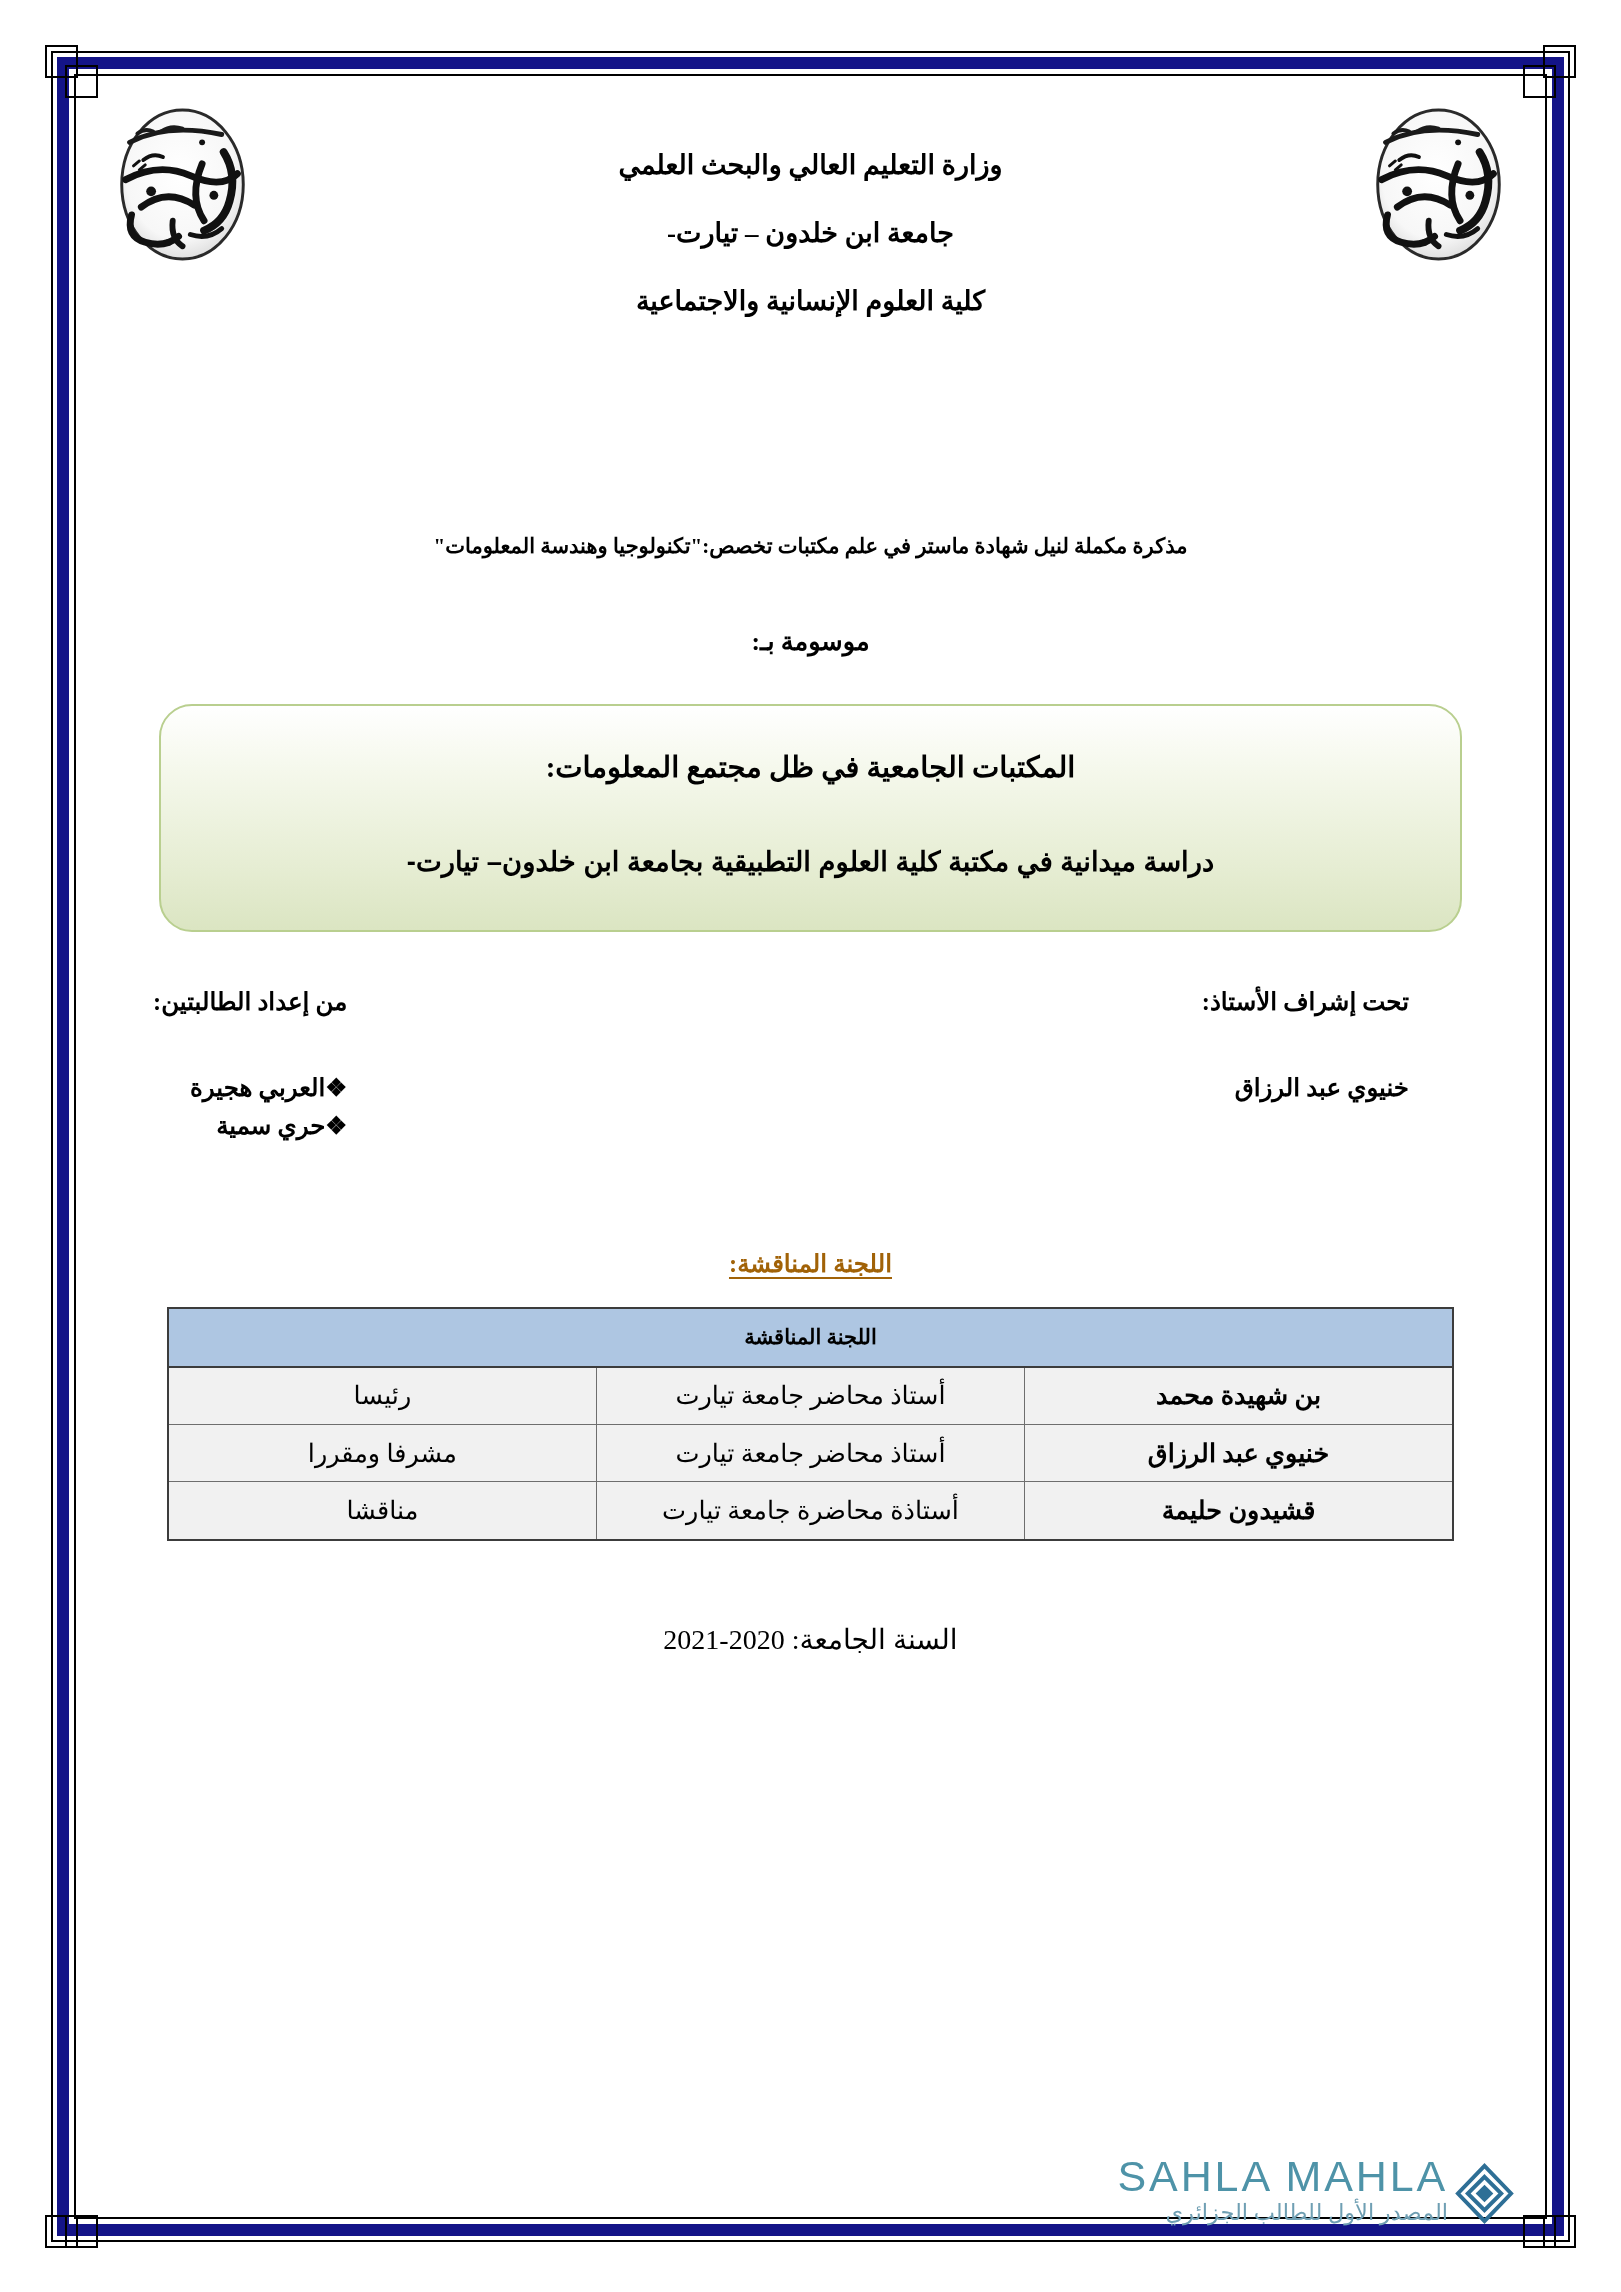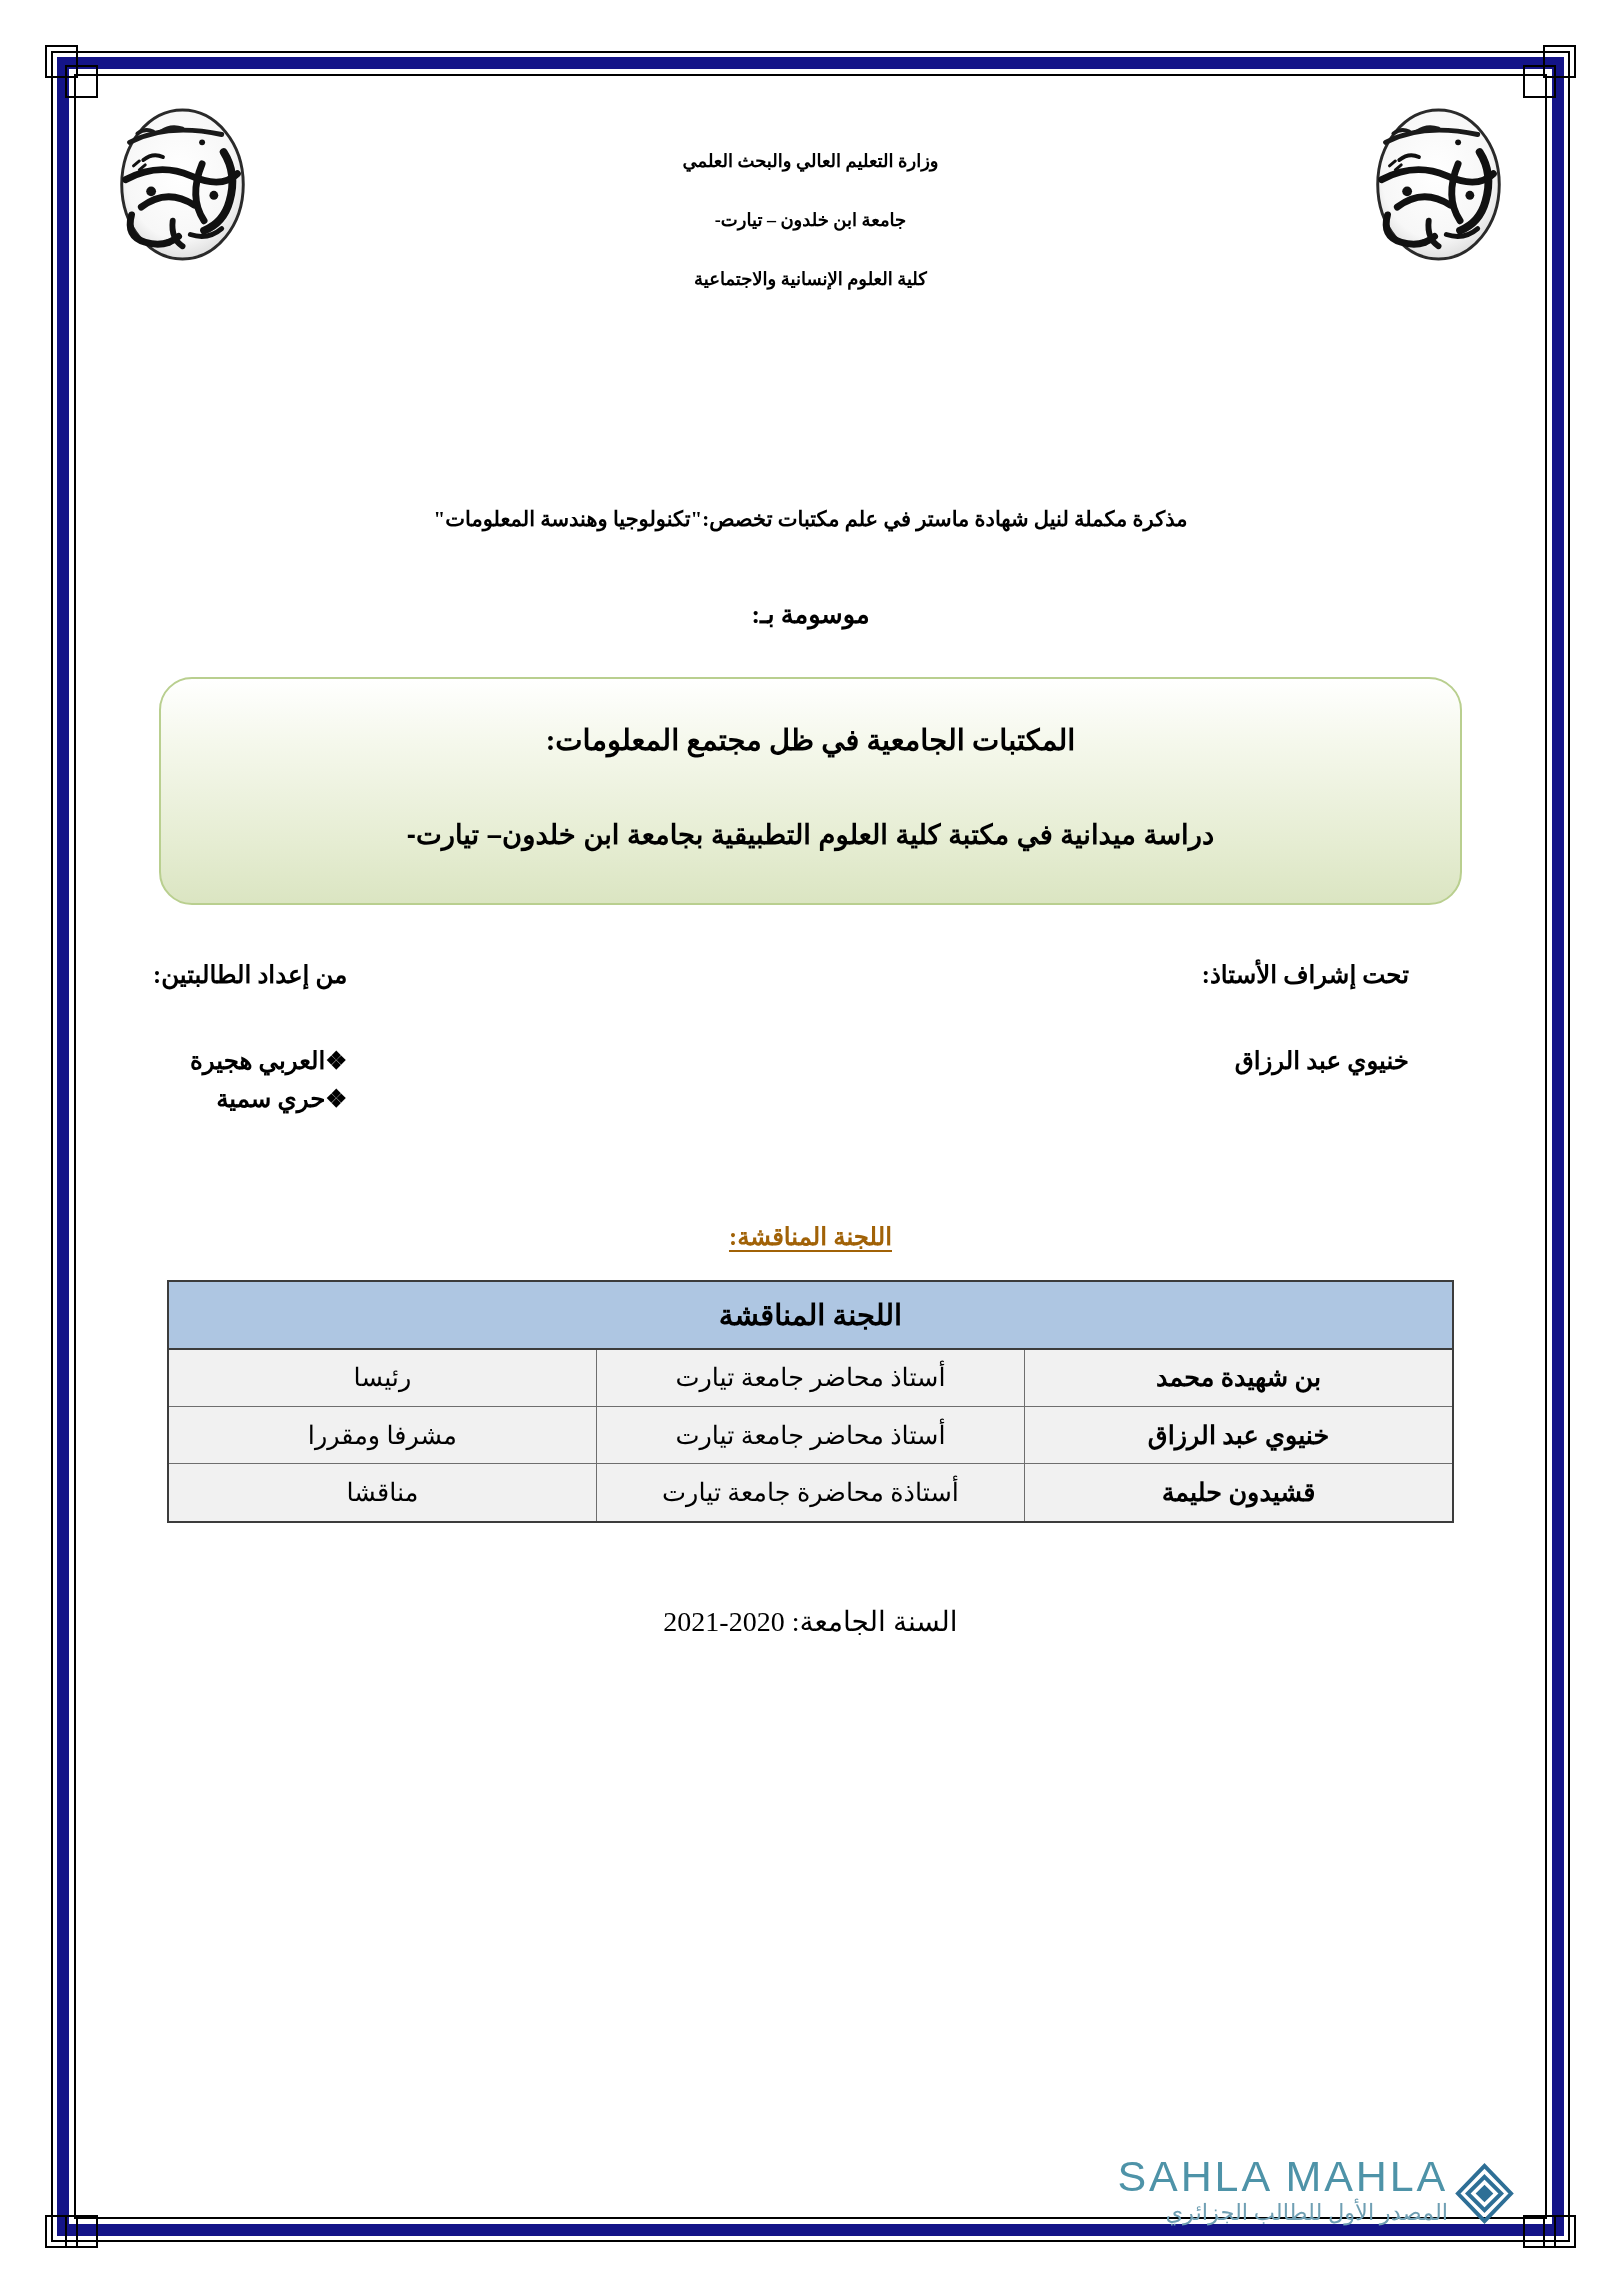--- a/index.html
+++ b/index.html
@@ -95,21 +95,21 @@
   .logo svg { display: block; width: 100%; height: 100%; }
 
   .header-lines {
     flex: 1 1 auto;
     text-align: center;
     padding-top: 47px;
   }
   .header-lines div {
     font-family: "Liberation Serif", "DejaVu Serif", serif;
     font-weight: bold;
-    font-size: 18px;
+    font-size: 27px;
     line-height: 1.0;
     color: #000;
     margin-bottom: 41px;
     white-space: nowrap;
   }
 
   
   .degree-block {
     margin-top: 178px;
     text-align: center;
@@ -204,21 +204,21 @@
     width: 100%;
     border-collapse: collapse;
     table-layout: fixed;
   }
   table.committee th {
     background: #aec6e2;
     border: 2px solid #3c3c3c;
     padding: 15.7px 7.8px;
     font-family: "Liberation Serif", "DejaVu Serif", serif;
     font-weight: bold;
-    font-size: 29px;
+    font-size: 21px;
     color: #000;
     text-align: center;
   }
   table.committee td {
     background: #f1f1f1;
     border: 1px solid #6e6e6e;
     border-left-color: #6e6e6e;
     padding: 12.7px 13.7px;
     font-family: "Liberation Serif", "DejaVu Serif", serif;
     font-size: 25.5px;

